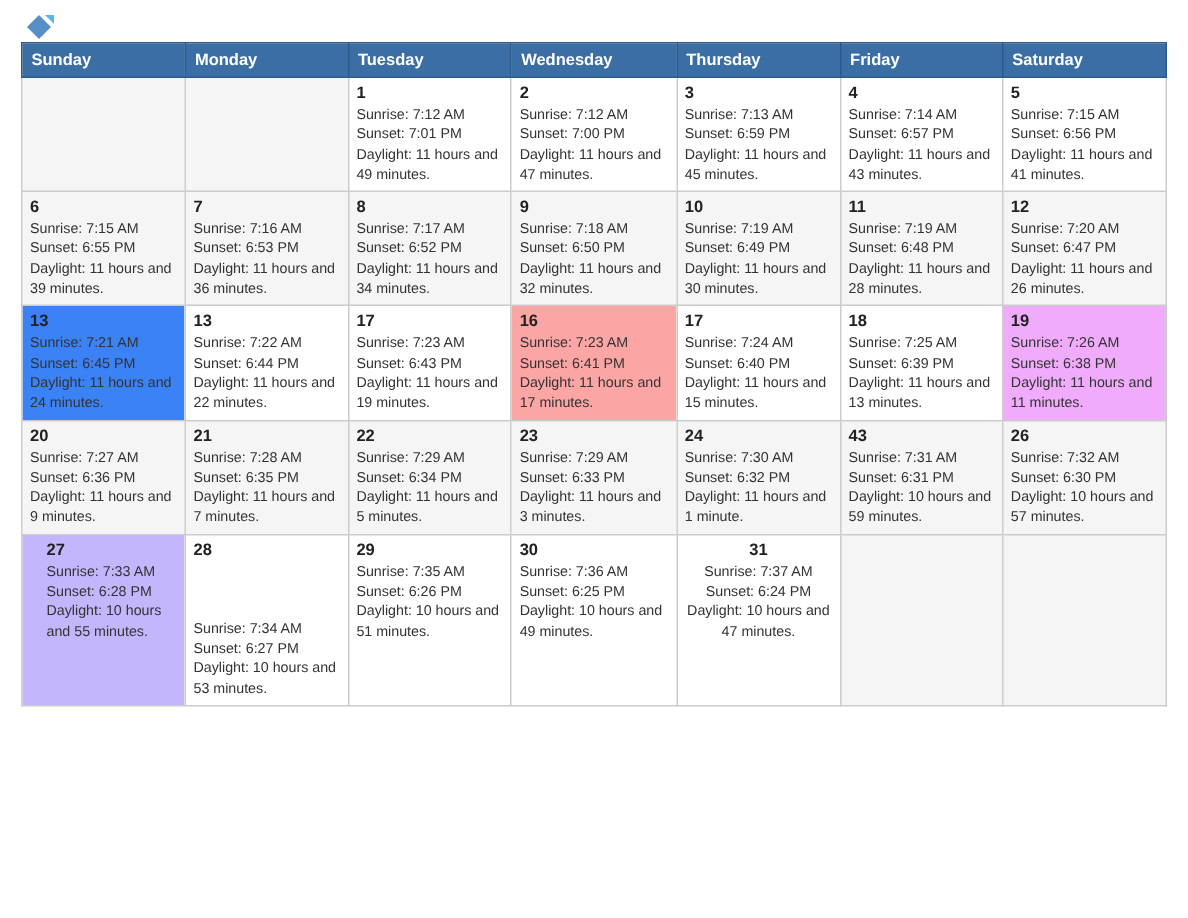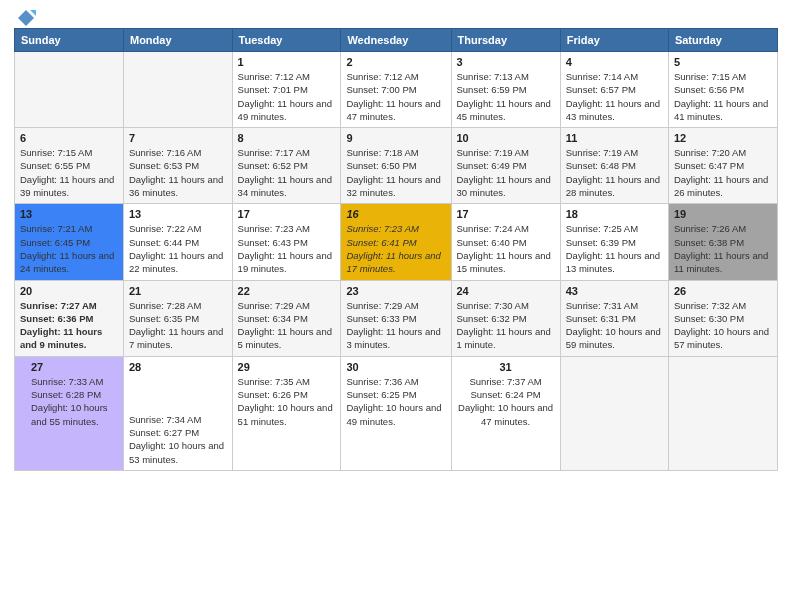--- a/index.html
+++ b/index.html
@@ -211,49 +211,49 @@
             <div class="day-info" style="white-space: pre-line;">Sunrise: 7:22 AM
 Sunset: 6:44 PM
 Daylight: 11 hours and 22 minutes.</div>
           </td>
           <td style="background: rgb(255, 255, 255);">
             <span class="day-number">17</span>
             <div class="day-info" style="white-space: pre-line;">Sunrise: 7:23 AM
 Sunset: 6:43 PM
 Daylight: 11 hours and 19 minutes.</div>
           </td>
-          <td style="background: #eab308; font-style: italic;">
+          <td style="background: #fca5a5;">
             <span class="day-number">16</span>
             <div class="day-info" style="white-space: pre-line;">Sunrise: 7:23 AM
 Sunset: 6:41 PM
 Daylight: 11 hours and 17 minutes.</div>
           </td>
           <td style="background: rgb(255, 255, 255);">
             <span class="day-number">17</span>
             <div class="day-info" style="white-space: pre-line;">Sunrise: 7:24 AM
 Sunset: 6:40 PM
 Daylight: 11 hours and 15 minutes.</div>
           </td>
           <td style="background: rgb(255, 255, 255); margin-left: 20px;">
             <span class="day-number">18</span>
             <div class="day-info" style="white-space: pre-line;">Sunrise: 7:25 AM
 Sunset: 6:39 PM
 Daylight: 11 hours and 13 minutes.</div>
           </td>
-          <td style="background: #a3a3a3;">
+          <td style="background: #f0abfc;">
             <span class="day-number">19</span>
             <div class="day-info" style="white-space: pre-line;">Sunrise: 7:26 AM
 Sunset: 6:38 PM
 Daylight: 11 hours and 11 minutes.</div>
           </td>
         </tr>
         <tr>
           <td style="background: rgb(245, 245, 245);">
             <span class="day-number">20</span>
-            <div class="day-info" style="white-space: pre-line; font-weight: bold;">Sunrise: 7:27 AM
+            <div class="day-info" style="white-space: pre-line;">Sunrise: 7:27 AM
 Sunset: 6:36 PM
 Daylight: 11 hours and 9 minutes.</div>
           </td>
           <td style="background: rgb(245, 245, 245);">
             <span class="day-number">21</span>
             <div class="day-info" style="white-space: pre-line;">Sunrise: 7:28 AM
 Sunset: 6:35 PM
 Daylight: 11 hours and 7 minutes.</div>
           </td>
           <td style="background: rgb(245, 245, 245);">

